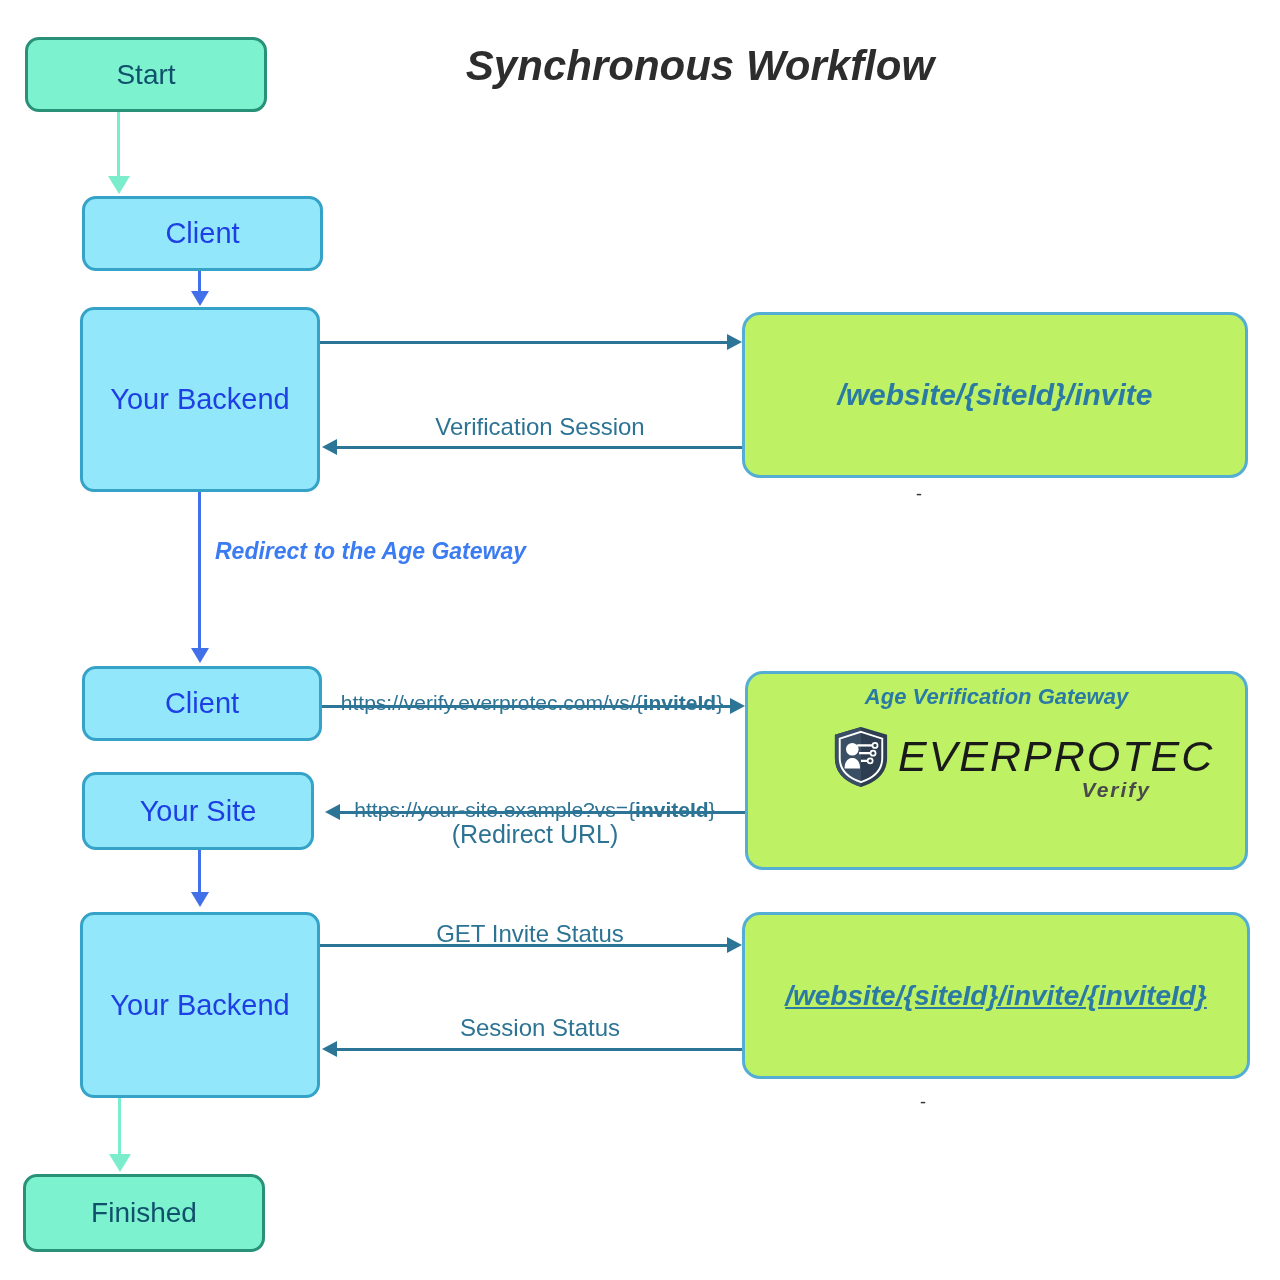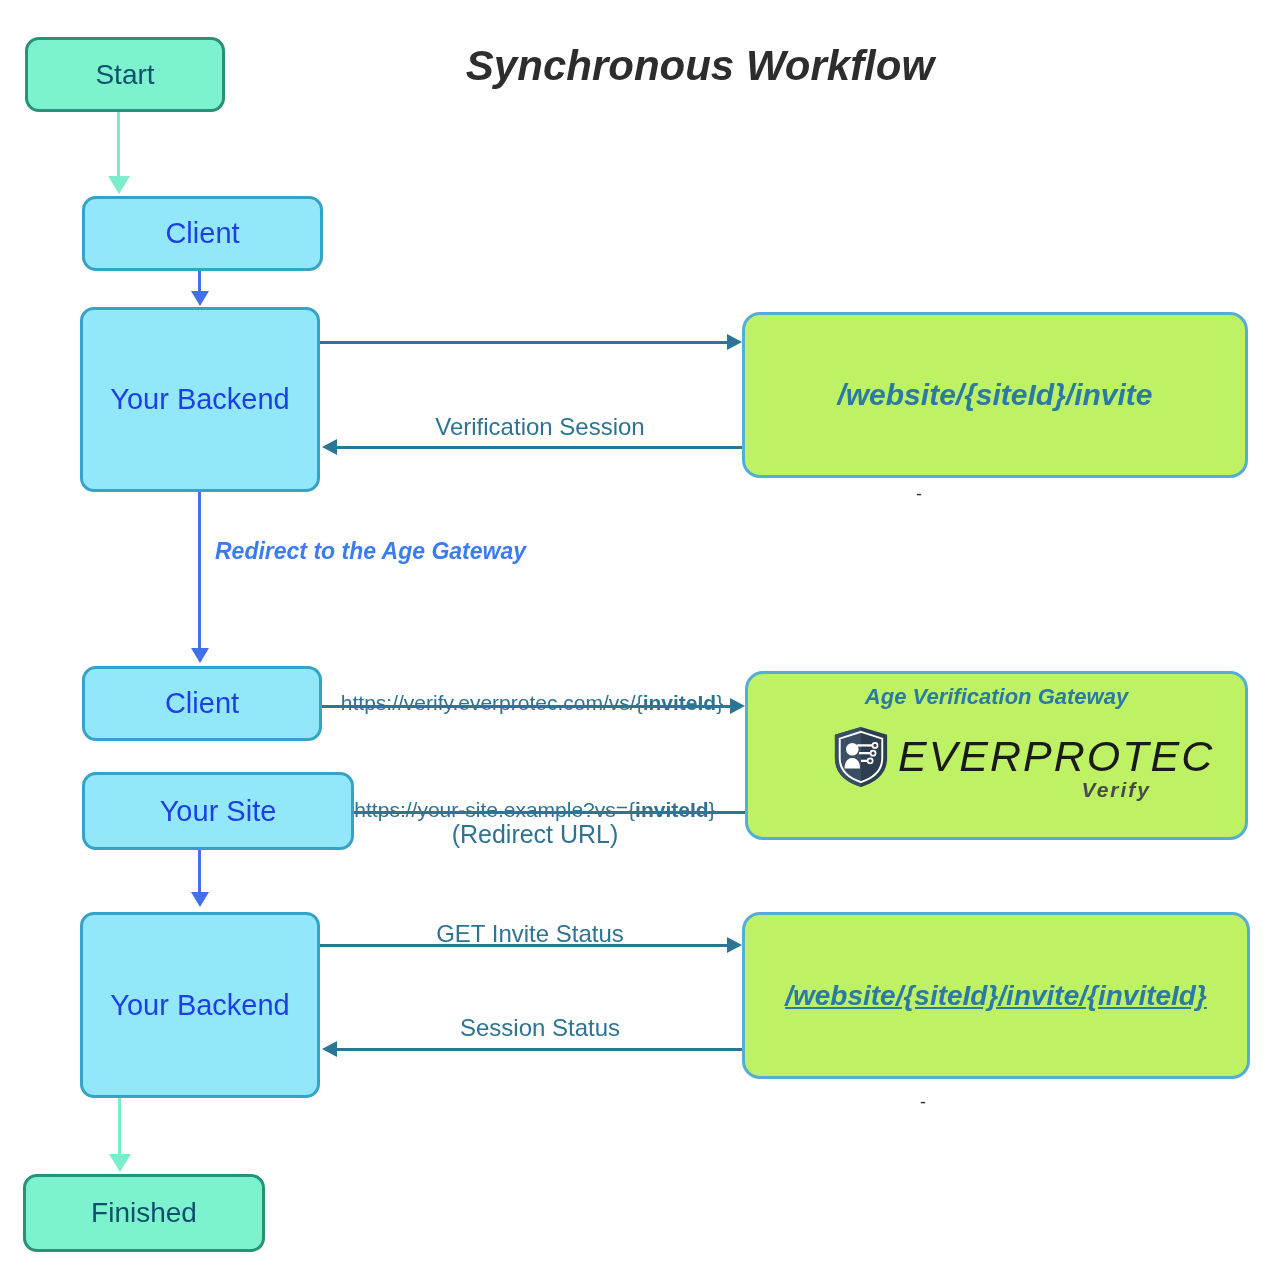--- a/index.html
+++ b/index.html
@@ -54,21 +54,21 @@
     position:absolute; right:94px; top:104px; color:#4a4a4a; font-size:21px; letter-spacing:2px;
   }
 </style>
 </head>
 <body>
 
 <div id="canvas">
 
   <div class="page-title">Synchronous Workflow</div>
 
-  <div class="node green" style="left:25px; top:37px; width:200px; height:75px;">
+  <div class="node green" style="left:25px; top:37px; width:242px; height:75px;">
     <span>Start</span>
   </div>
 
   <div class="vline-mint" style="left:117px; top:112px; height:66px;"></div>
   <div class="ah ah-down-mint" style="left:108px; top:176px;"></div>
 
   <div class="node blue" style="left:82px; top:196px; width:241px; height:75px;">
     <span>Client</span>
   </div>
 
@@ -98,21 +98,21 @@
   <div class="node blue" style="left:82px; top:666px; width:240px; height:75px;">
     <span>Client</span>
   </div>
 
   <div class="lbl lbl-url" style="left:328px; top:676px; width:408px;">
     <span>https://verify.everprotec.com/vs/{</span><b>inviteId</b><span>}</span>
   </div>
   <div class="hline" style="left:322px; top:705px; width:410px;"></div>
   <div class="ah ah-right" style="left:730px; top:698px;"></div>
 
-  <div class="endpoint" style="left:745px; top:671px; width:503px; height:169px;">
+  <div class="endpoint" style="left:745px; top:671px; width:503px; height:199px;">
     <div class="gw-title">Age Verification Gateway</div>
     <div class="gw-logo-row">
       <svg width="58" height="62" viewBox="0 0 60 64">
         <path d="M30 1 L57 9 V33 C57 50 45 58 30 63 C15 58 3 50 3 33 V9 Z" fill="#2d3e50"></path>
         <path d="M30 1 L30 63 C15 58 3 50 3 33 V9 Z" fill="#3a4f63"></path>
         <path d="M30 6 L52 13 V33 C52 47 42 54 30 58 C18 54 8 47 8 33 V13 Z" fill="none" stroke="#ffffff" stroke-width="2"></path>
         <circle cx="21" cy="24" r="6.5" fill="#ffffff"></circle>
         <path d="M13 44 C13 36 17 33 21 33 C25 33 29 36 29 44 Z" fill="#ffffff"></path>
         <line x1="26" y1="20" x2="42" y2="20" stroke="#ffffff" stroke-width="2.4"></line>
         <circle cx="44.5" cy="20" r="2.6" fill="none" stroke="#ffffff" stroke-width="1.8"></circle>
@@ -126,21 +126,21 @@
     <div class="gw-verify">Verify</div>
   </div>
 
   <div class="lbl lbl-url" style="left:330px; top:783px; width:410px;">
     <span>https://your-site.example?vs={</span><b>inviteId</b><span>}</span>
   </div>
   <div class="hline" style="left:338px; top:811px; width:407px;"></div>
   <div class="ah ah-left" style="left:325px; top:804px;"></div>
   <div class="lbl" style="left:330px; top:820px; width:410px; font-size:25px;">(Redirect URL)</div>
 
-  <div class="node blue" style="left:82px; top:772px; width:272px; height:78px;">
+  <div class="node blue" style="left:82px; top:772px; width:232px; height:78px;">
     <span>Your Site</span>
   </div>
 
   <div class="vline-blue" style="left:198px; top:850px; height:44px;"></div>
   <div class="ah ah-down-blue" style="left:191px; top:892px;"></div>
 
   <div class="node blue" style="left:80px; top:912px; width:240px; height:186px;">
     <span>Your Backend</span>
   </div>
 

